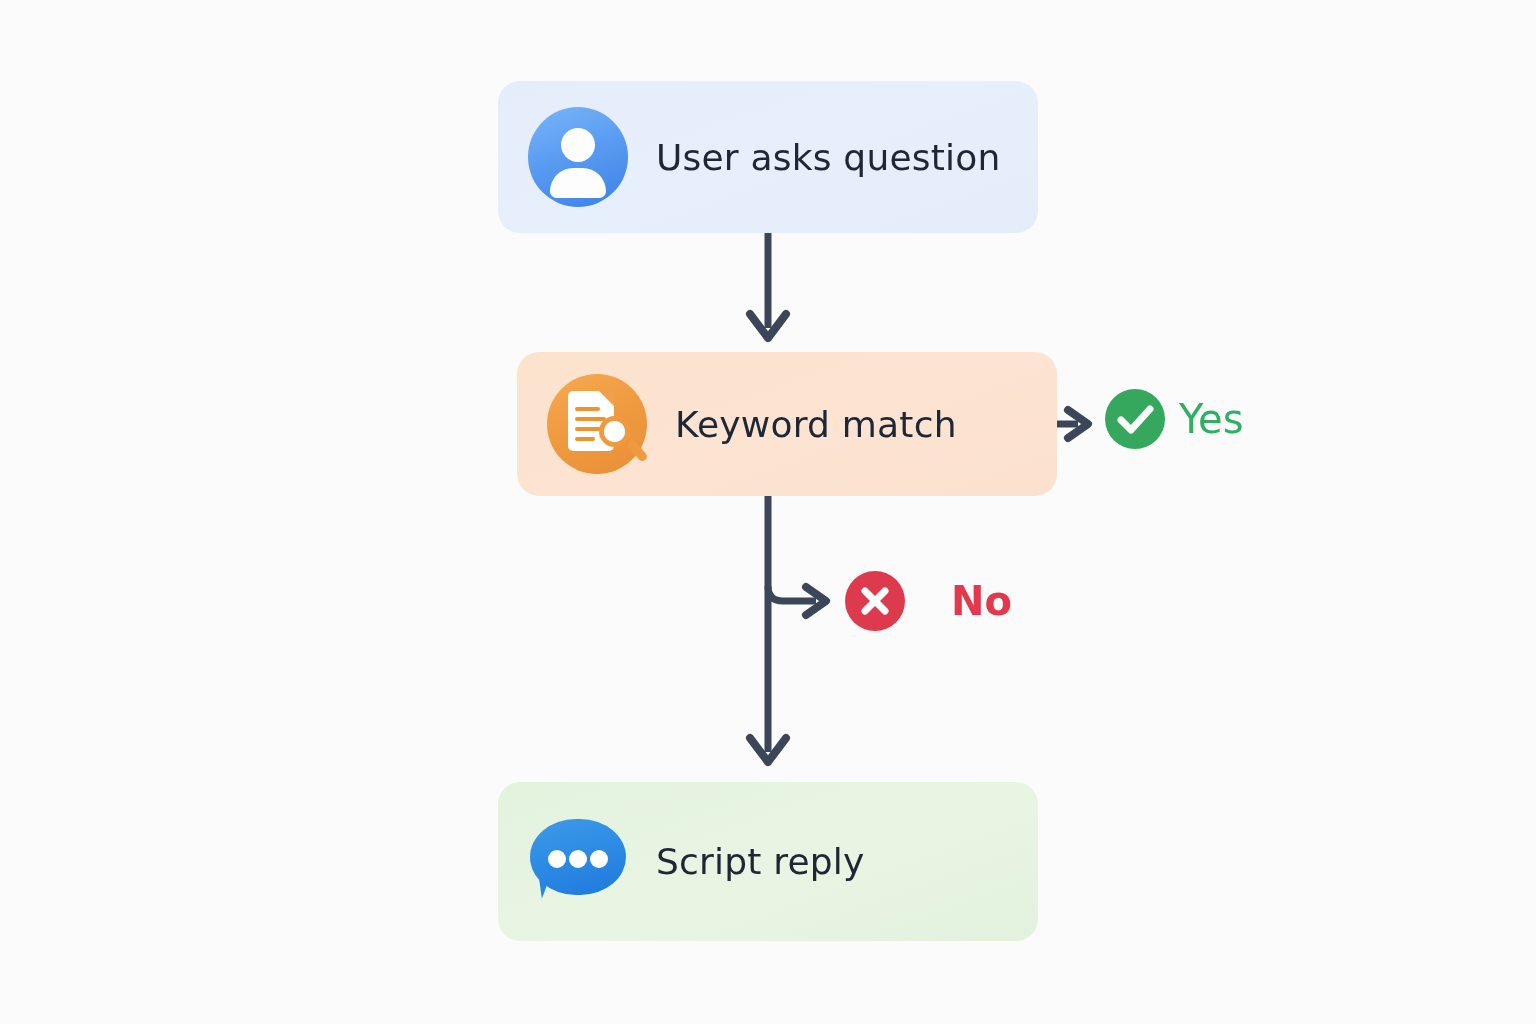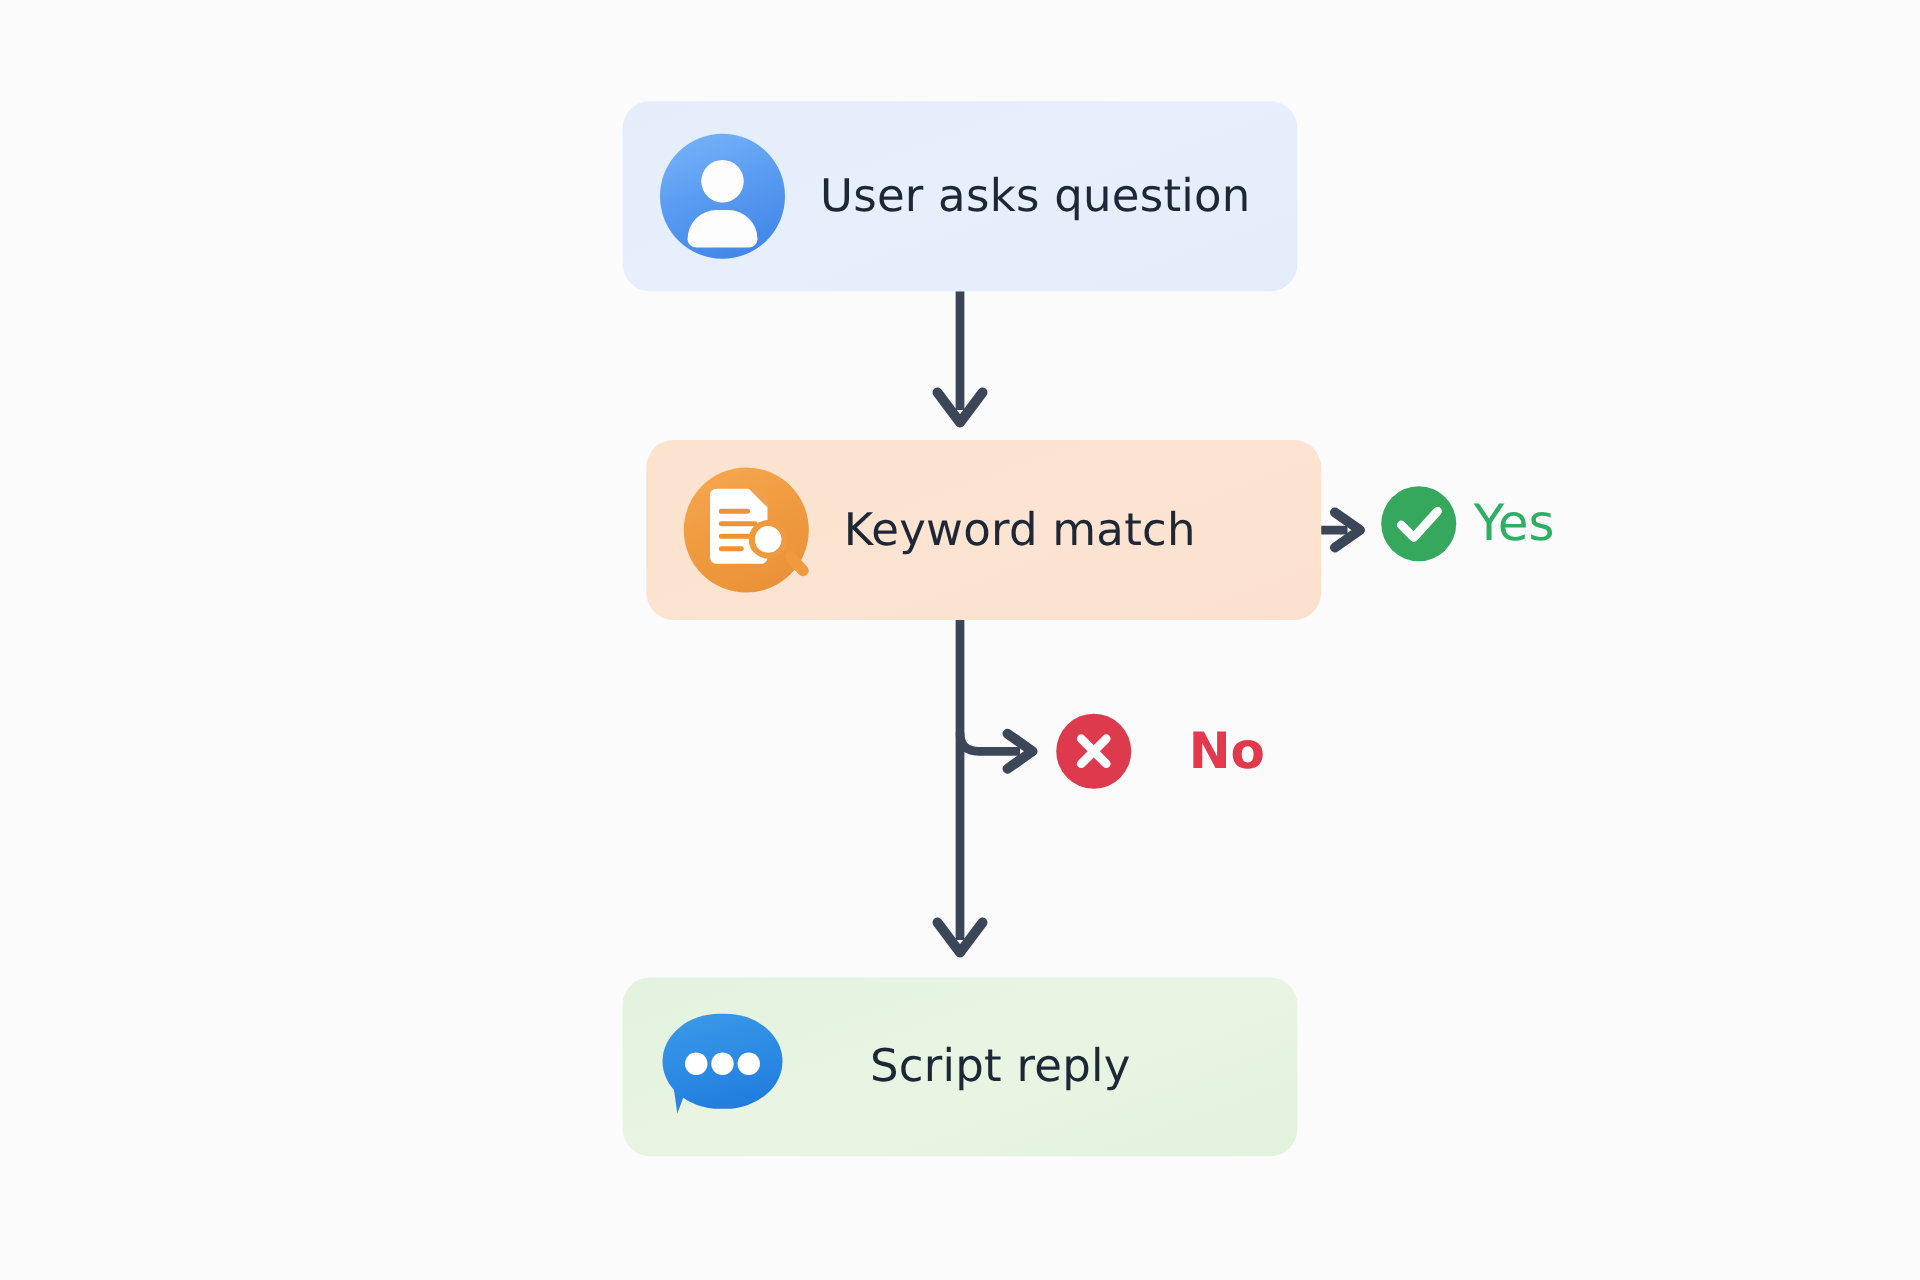--- a/index.html
+++ b/index.html
@@ -57,23 +57,22 @@
     top: 352px;
     width: 540px;
     height: 144px;
     background: linear-gradient(160deg, #fce3ce 0%, #fde4d2 55%, #fbe1cd 100%);
     margin-left: 19px;
   }
   #node-script {
     left: 498px;
     top: 782px;
     width: 540px;
-    height: 143px;
+    height: 159px;
     background: linear-gradient(160deg, #e3f3de 0%, #e8f5e3 55%, #e2f2dd 100%);
-    gap: 40px;
   }
 
   
   .avatar-circle {
     position: absolute;
     inset: 0;
     border-radius: 50%;
     background: linear-gradient(160deg, #79b6f7 0%, #5a9cf2 45%, #3c82e6 100%);
   }
   .avatar-head {

